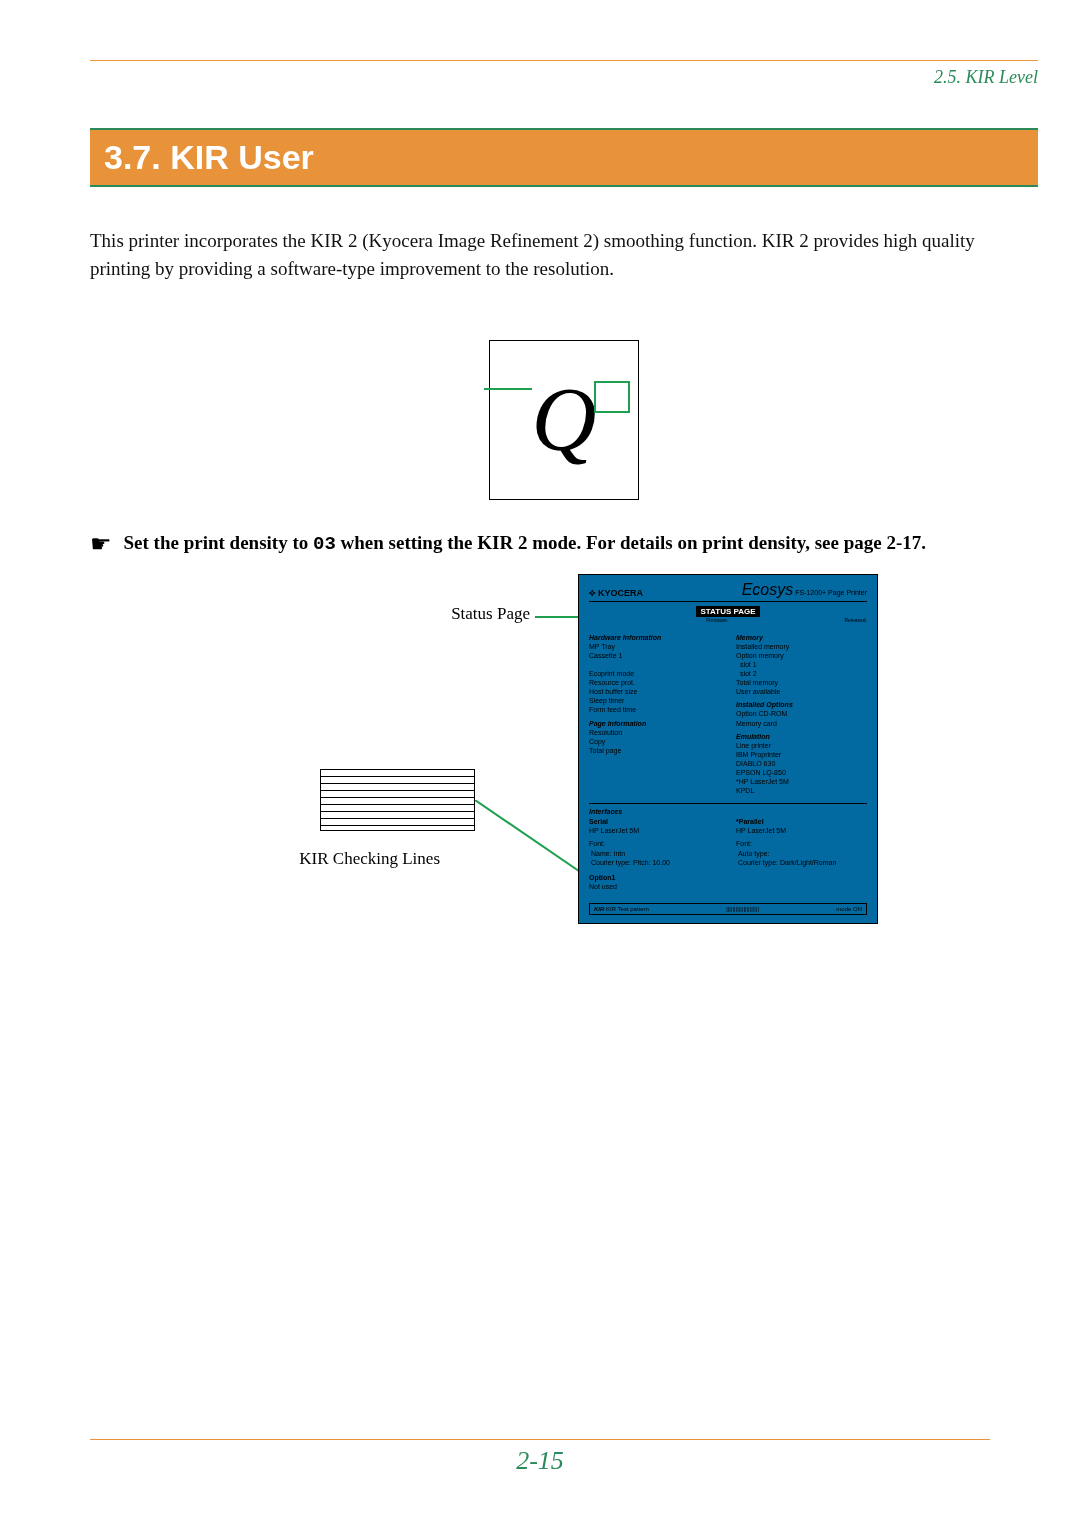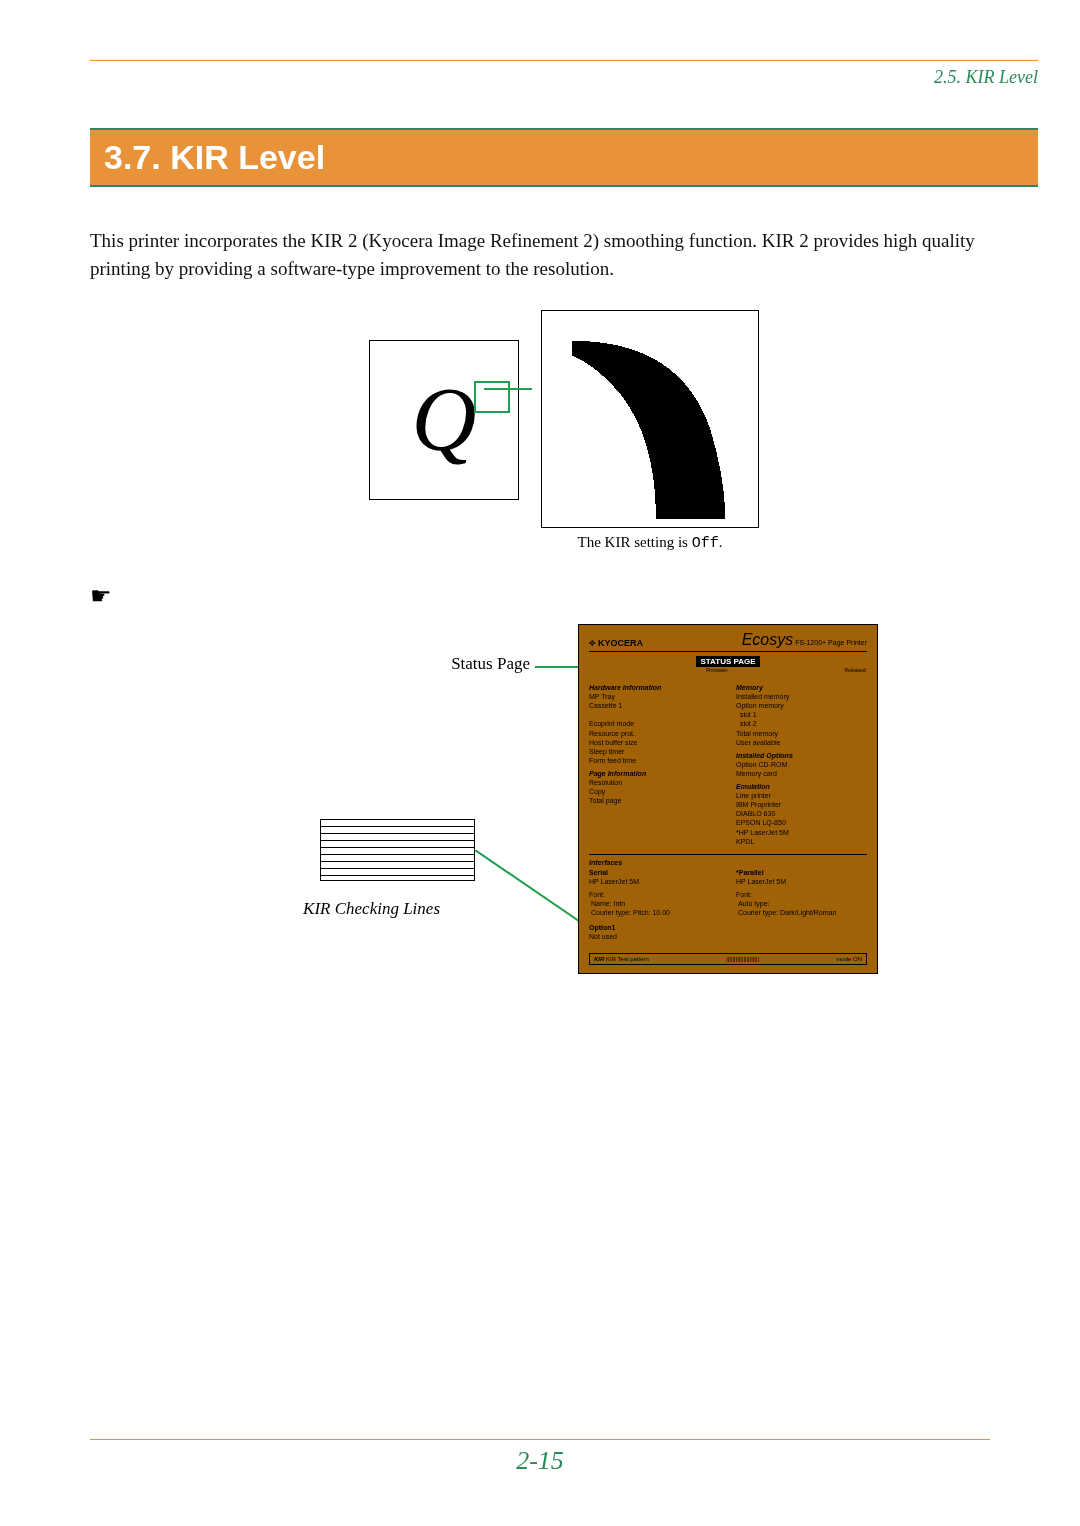--- a/index.html
+++ b/index.html
@@ -130,21 +130,21 @@
     stroke: #1fa050;
     fill: #1fa050;
   }
   .status-page-img {
     position: absolute;
     right: 160px;
     top: 0;
     width: 300px;
     height: 350px;
     border: 1px solid #000;
-    background: #a16207;
+    background: #0369a1;
     font-family: Arial, sans-serif;
     font-size: 7px;
     padding: 6px 10px;
     color: #000;
   }
   .sp-head {
     display: flex;
     justify-content: space-between;
     align-items: flex-end;
     border-bottom: 1px solid #000;
@@ -210,65 +210,58 @@
 </head>
 <body>
 
 <div class="page">
 
   <div class="header-line"></div>
   <div class="header-text">2.5. KIR Level</div>
 
   <div class="section-title">
     <span>3.7.</span>
-    <span>KIR Level</span>
+    <span>KIR User</span>
   </div>
 
   <p class="body-text">This printer incorporates the KIR 2 (Kyocera Image Refinement 2) smoothing function. KIR 2 provides high quality printing by providing a software-type improvement to the resolution.</p>
 
   <div class="fig-row">
     <div>
       <div class="small-box">
         <span class="q-letter">Q</span>
         <div class="zoom-square"></div>
       </div>
     </div>
     <div class="zoom-line"></div>
-    <div>
-      <div class="big-box">
-        <svg width="218" height="218" viewBox="0 0 218 218">
-          <path d="M 30 30 Q 140 30 170 120 Q 185 170 185 210 L 115 210 Q 115 130 80 85 Q 55 55 30 45 Z" fill="#000" shape-rendering="crispEdges"></path>
-        </svg>
-      </div>
-      <div class="caption">
-        <span>The KIR setting is </span><span class="code">Off</span><span>.</span>
-      </div>
-    </div>
   </div>
 
   <div class="note-row">
     <span class="note-icon">☛</span>
+    <p class="note-text">
+      <span>Set the print density to </span><span class="code">03</span><span> when setting the KIR 2 mode. For details on print density, see page 2-17.</span>
+    </p>
   </div>
 
 
   <div class="bottom-fig">
 
     <div class="status-label" style="left:300px; top:30px; width:140px;">Status Page</div>
     <svg style="position:absolute; left:445px; top:36px;" width="90" height="14">
       <line x1="0" y1="7" x2="80" y2="7" class="arrow-green" stroke-width="2"></line>
       <polygon points="80,2 90,7 80,12" class="arrow-green"></polygon>
     </svg>
 
     <div class="kir-stripes"></div>
     <svg style="position:absolute; left:385px; top:226px;" width="170" height="120">
       <line x1="0" y1="0" x2="158" y2="108" class="arrow-green" stroke-width="2"></line>
       <polygon points="158,108 168,115 150,113" class="arrow-green"></polygon>
     </svg>
 
-    <div class="status-label" style="left:170px; top:275px; width:180px;font-style:italic;">KIR Checking Lines</div>
+    <div class="status-label" style="left:170px; top:275px; width:180px;">KIR Checking Lines</div>
 
     <div class="status-page-img">
       <div class="sp-head">
         <span class="sp-logo">⯎ <span>KYOCERA</span></span>
         <span><span class="sp-eco">Ecosys</span> <span>FS-1200+  Page Printer</span></span>
       </div>
       <div style="text-align:center">
         <span class="sp-title">STATUS PAGE</span>
       </div>
       <div style="display:flex; justify-content:space-between; font-size:5px;">

